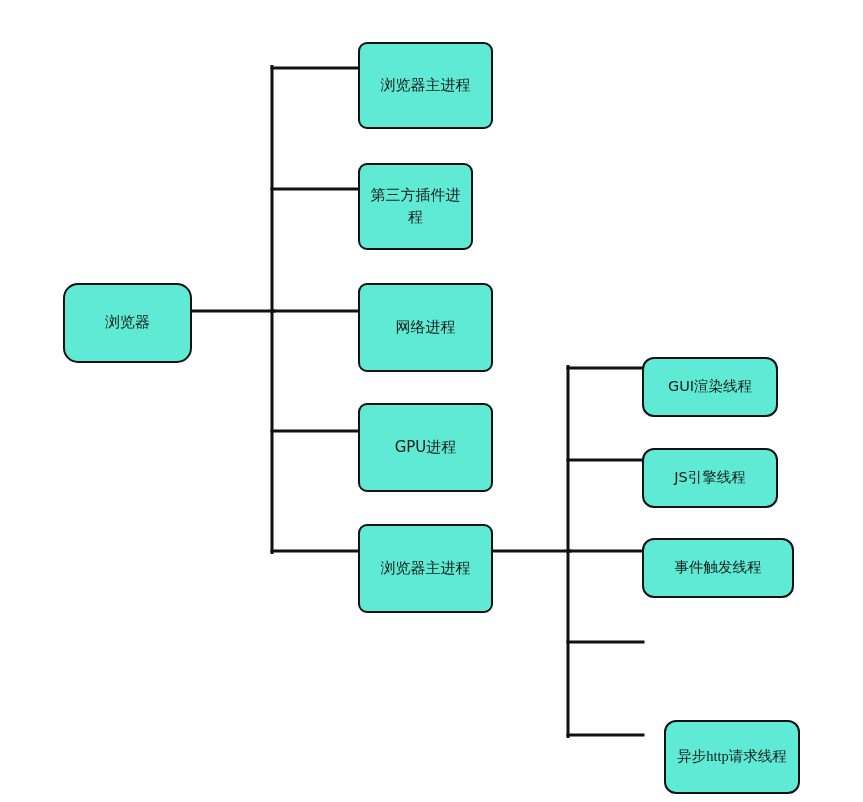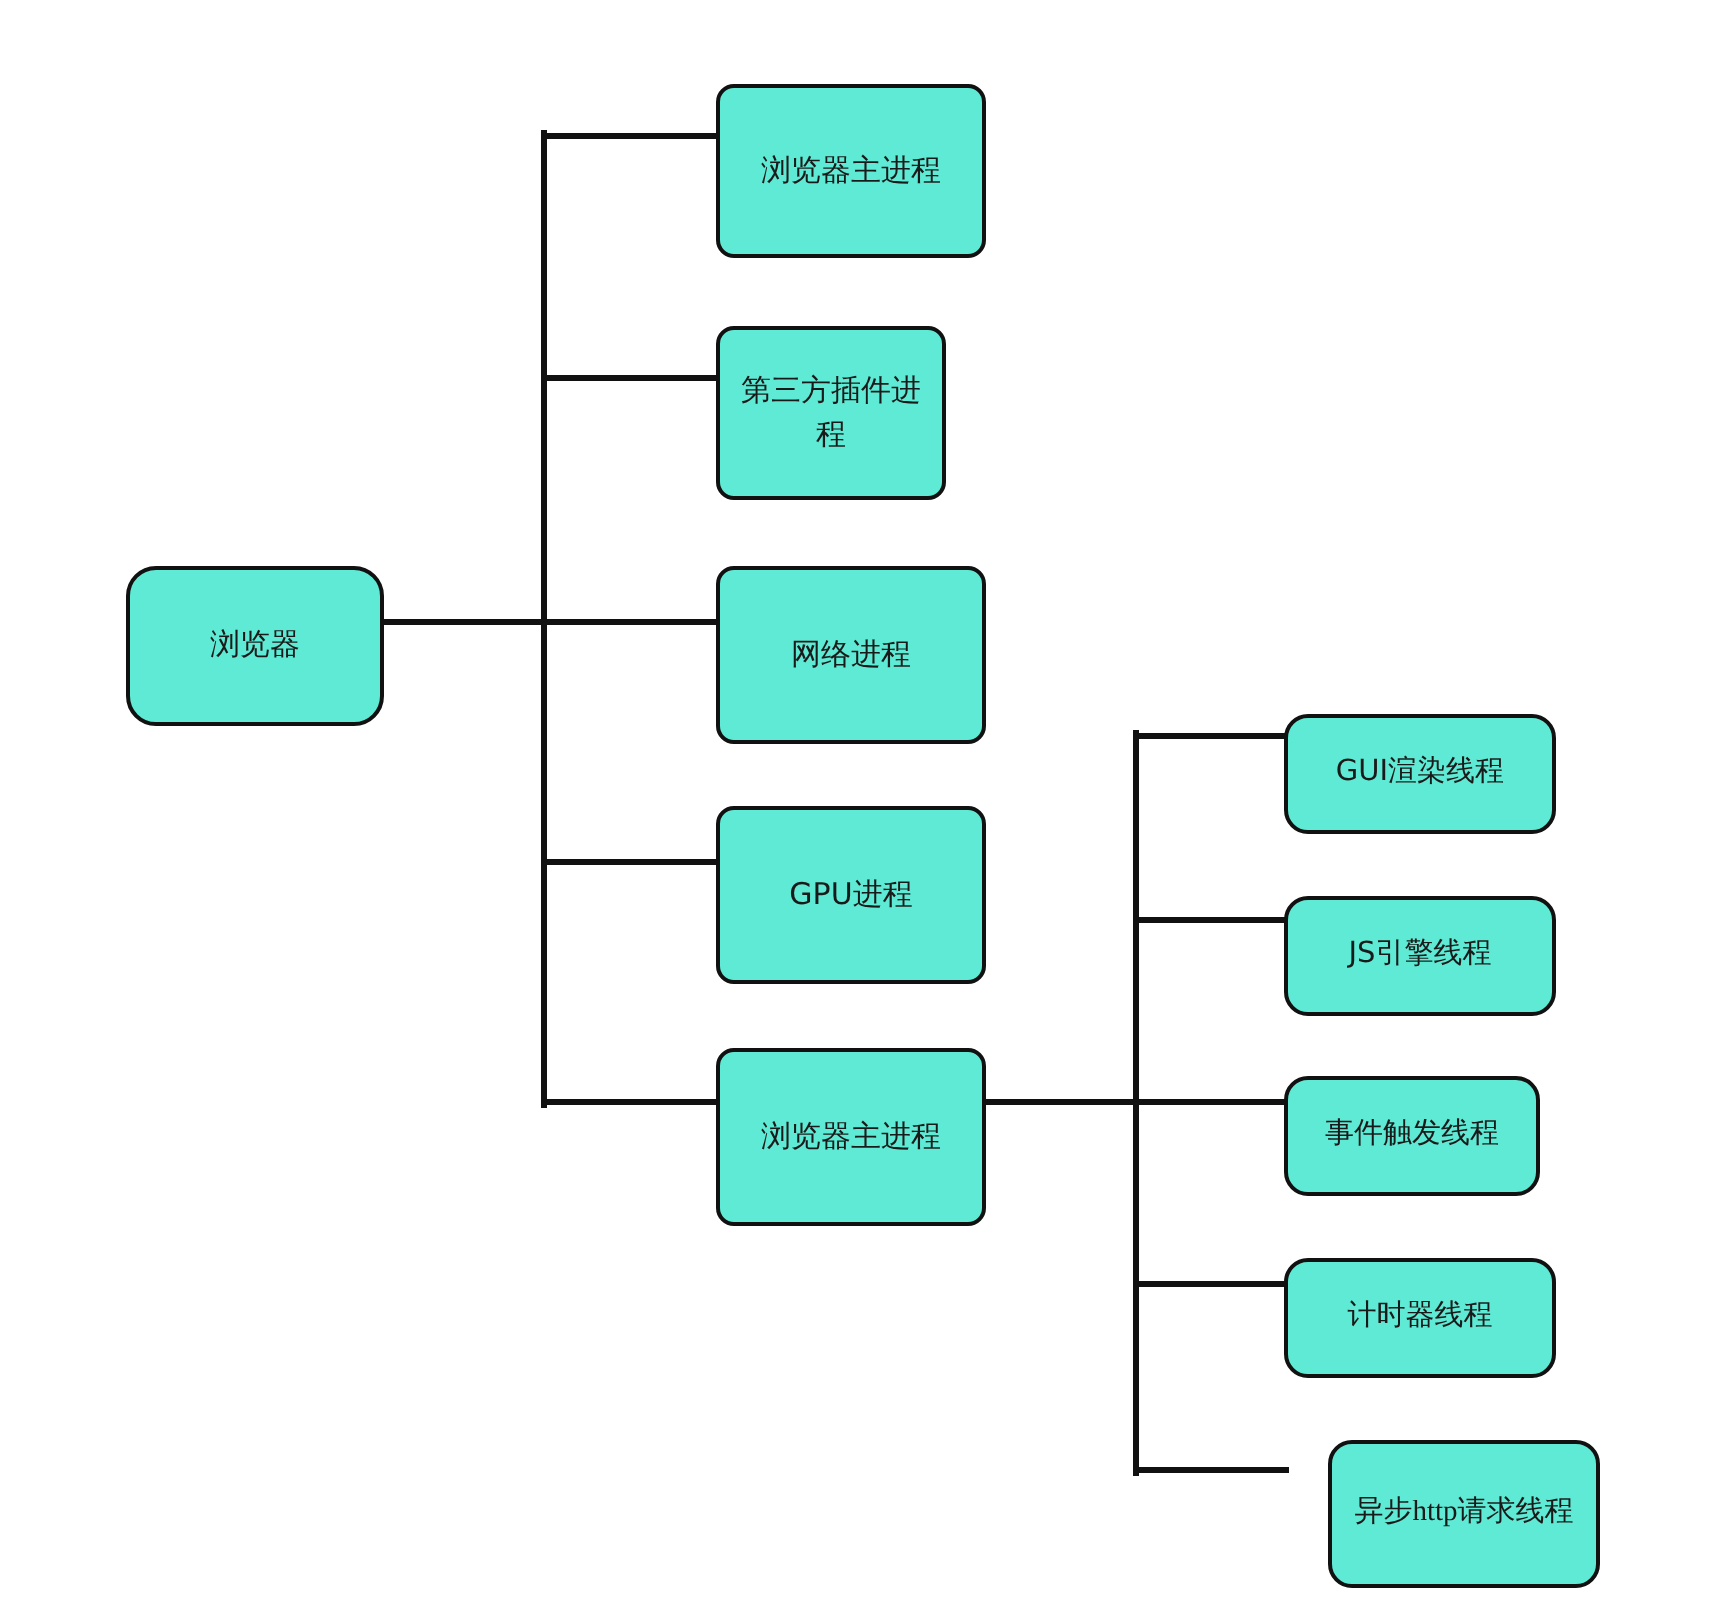--- a/index.html
+++ b/index.html
@@ -117,26 +117,23 @@
   </div>
 
   <div class="node thread" style="left:642px; top:340px; width:136px; height:60px;">
     <span class="node-label">GUI渲染线程</span>
   </div>
 
   <div class="node thread" style="left:642px; top:431px; width:136px; height:60px;">
     <span class="node-label">JS引擎线程</span>
   </div>
 
-  <div class="node thread" style="left:642px; top:521px; width:128px; height:60px;">
+  <div class="node thread" style="left:642px; top:521px; width:152px; height:60px;">
     <span class="node-label">事件触发线程</span>
   </div>
 
-  <div class="node thread" style="left:642px; top:612px; width:136px; height:60px;">
-    <span class="node-label">计时器线程</span>
-  </div>
 
   <div class="node thread" style="left:664px; top:703px; width:136px; height:74px;font-family:Liberation Serif, serif;">
     <span class="node-label">异步http请求线程</span>
   </div>
 
 
 </div>
 
 </body></html>

